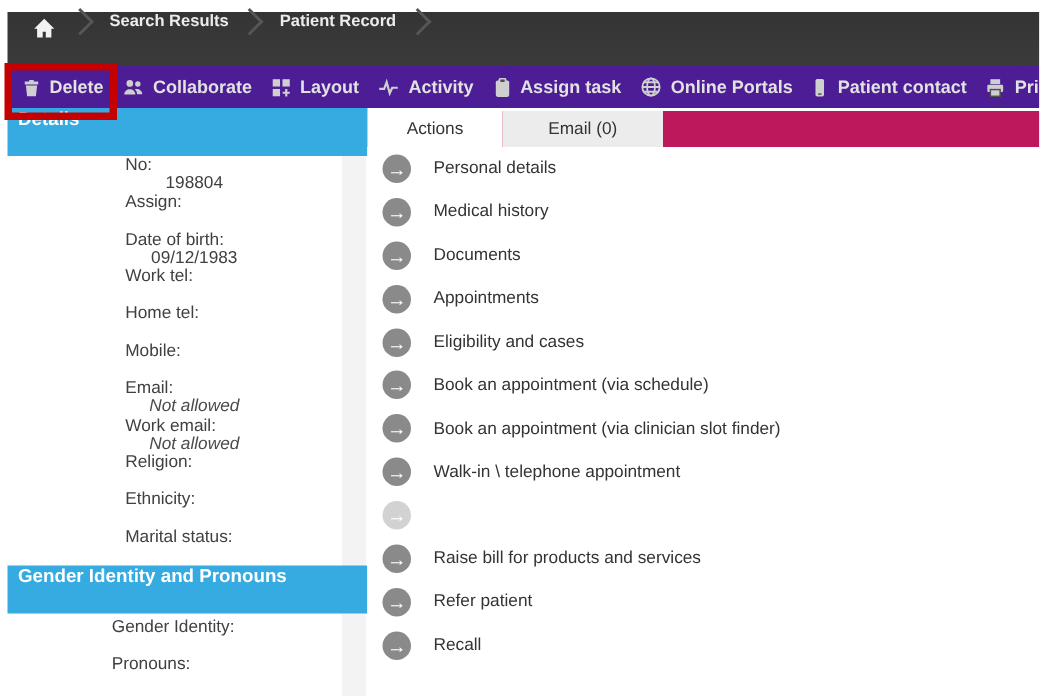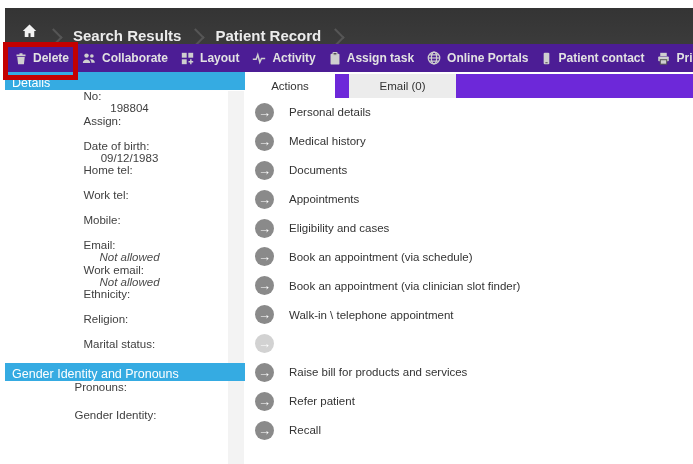--- a/index.html
+++ b/index.html
@@ -4,50 +4,50 @@
 <style>
   html,body{margin:0;padding:0;background:#ffffff;}
   #screen{
     position:relative;width:693px;height:464px;background:#ffffff;overflow:hidden;
     font-family:"Liberation Sans",sans-serif;-webkit-font-smoothing:antialiased;
   }
   
   .crumbbar{
     position:absolute;left:5px;top:8px;width:688px;height:36px;
     background:linear-gradient(#343434,#3b3b3b);
-    display:flex;align-items:flex-end;color:#ececec;font-size:15px;font-weight:600;
+    display:flex;align-items:flex-start;color:#ececec;font-size:11px;font-weight:600;
   }
   .home-btn{margin-left:10px;width:28px;height:24px;display:flex;align-items:center;justify-content:center;cursor:pointer;}
   .chev{width:11px;height:11px;border-top:2px solid #565656;border-right:2px solid #565656;
     transform:rotate(45deg);margin:0 9px 0 4px;flex:0 0 auto;}
   .crumb{padding:0 4px;cursor:pointer;white-space:nowrap;}
   
   .toolbar{
     position:absolute;left:5px;top:44px;width:688px;height:28px;background:#4c1d95;
     display:flex;align-items:center;color:#e2e2e2;font-size:12px;font-weight:700;
   }
   .tbtn{display:flex;align-items:center;gap:6px;margin-left:13px;white-space:nowrap;cursor:pointer;}
   .tbtn:first-child{margin-left:10px;}
   .tbtn svg{display:block;}
   
   .hl-box{position:absolute;left:3px;top:42px;width:75px;height:38px;
     border:5px solid #c40000;box-sizing:border-box;z-index:40;pointer-events:none;}
   
   .left-panel{position:absolute;left:5px;top:72px;width:240px;height:392px;background:#ffffff;}
   .scroll-strip{position:absolute;top:19px;bottom:0;right:1px;width:16px;background:#f3f3f3;}
-  .panel-header{position:relative;height:18px;background:#35abe2;color:#ffffff;
-    font-size:12.5px;font-weight:400;display:flex;align-items:flex-end;padding-left:7px;}
+  .panel-header{position:relative;height:32px;background:#35abe2;color:#ffffff;
+    font-size:12.5px;font-weight:700;display:flex;align-items:flex-start;padding-left:7px;}
   .field-row{position:relative;height:24.8px;display:flex;align-items:center;
     padding-left:9px;font-size:11.5px;color:#404040;flex-direction:column;}
   .field-label{width:92px;flex:0 0 auto;}
   .field-value{flex:1;}
   .italic{font-style:italic;color:#4a4a4a;}
   
   .right-panel{position:absolute;left:245px;top:74px;width:448px;height:390px;background:#ffffff;}
-  .tabbar{height:24px;background:#6d28d9;display:flex;gap:14px;}
+  .tabbar{height:24px;background:#be185d;display:flex;}
   .tab{width:90px;display:flex;align-items:center;justify-content:center;
     font-size:11.5px;color:#333;background:#ececec;cursor:pointer;}
   .tab.active{background:#ffffff;}
   .tab.email{width:107px;}
   .action-list{background:#ffffff;}
   .action-row{height:28.9px;display:flex;align-items:center;padding-left:10px;cursor:pointer;}
   .action-circle{width:19px;height:19px;border-radius:50%;background:#8a8a8a;color:#ffffff;
     display:flex;align-items:center;justify-content:center;flex:0 0 auto;margin-right:15px;
     font-size:13px;font-weight:bold;line-height:19px;}
   .action-label{font-size:11.5px;color:#333333;}
@@ -170,62 +170,62 @@
       <span class="field-value">198804</span>
     </div>
     <div class="field-row">
       <span class="field-label">Assign:</span>
     </div>
     <div class="field-row">
       <span class="field-label">Date of birth:</span>
       <span class="field-value">09/12/1983</span>
     </div>
     <div class="field-row">
+      <span class="field-label">Work tel:</span>
+      <span class="field-value"></span>
+    </div>
+    <div class="field-row">
       <span class="field-label">Home tel:</span>
-      <span class="field-value"></span>
-    </div>
-    <div class="field-row">
-      <span class="field-label">Work tel:</span>
       <span class="field-value"></span>
     </div>
     <div class="field-row">
       <span class="field-label">Mobile:</span>
       <span class="field-value"></span>
     </div>
     <div class="field-row">
       <span class="field-label">Email:</span>
       <span class="field-value italic">Not allowed</span>
     </div>
     <div class="field-row">
       <span class="field-label">Work email:</span>
       <span class="field-value italic">Not allowed</span>
     </div>
     <div class="field-row">
+      <span class="field-label">Religion:</span>
+      <span class="field-value"></span>
+    </div>
+    <div class="field-row">
       <span class="field-label">Ethnicity:</span>
-      <span class="field-value"></span>
-    </div>
-    <div class="field-row">
-      <span class="field-label">Religion:</span>
       <span class="field-value"></span>
     </div>
     <div class="field-row">
       <span class="field-label">Marital status:</span>
       <span class="field-value"></span>
     </div>
 
     <div class="panel-header">
       <span>Gender Identity and Pronouns</span>
     </div>
 
+    <div class="field-row" style="height:25px;margin-top:3px;">
+      <span class="field-label" style="width:110px;">Gender Identity:</span>
+      <span class="field-value"></span>
+    </div>
     <div class="field-row" style="height:25px;">
       <span class="field-label" style="width:110px;">Pronouns:</span>
-      <span class="field-value"></span>
-    </div>
-    <div class="field-row" style="height:25px;margin-top:3px;">
-      <span class="field-label" style="width:110px;">Gender Identity:</span>
       <span class="field-value"></span>
     </div>
   </div>
 
   <div class="right-panel">
     <div class="tabbar">
       <div class="tab active">
         <span>Actions</span>
       </div>
       <div class="tab email">

